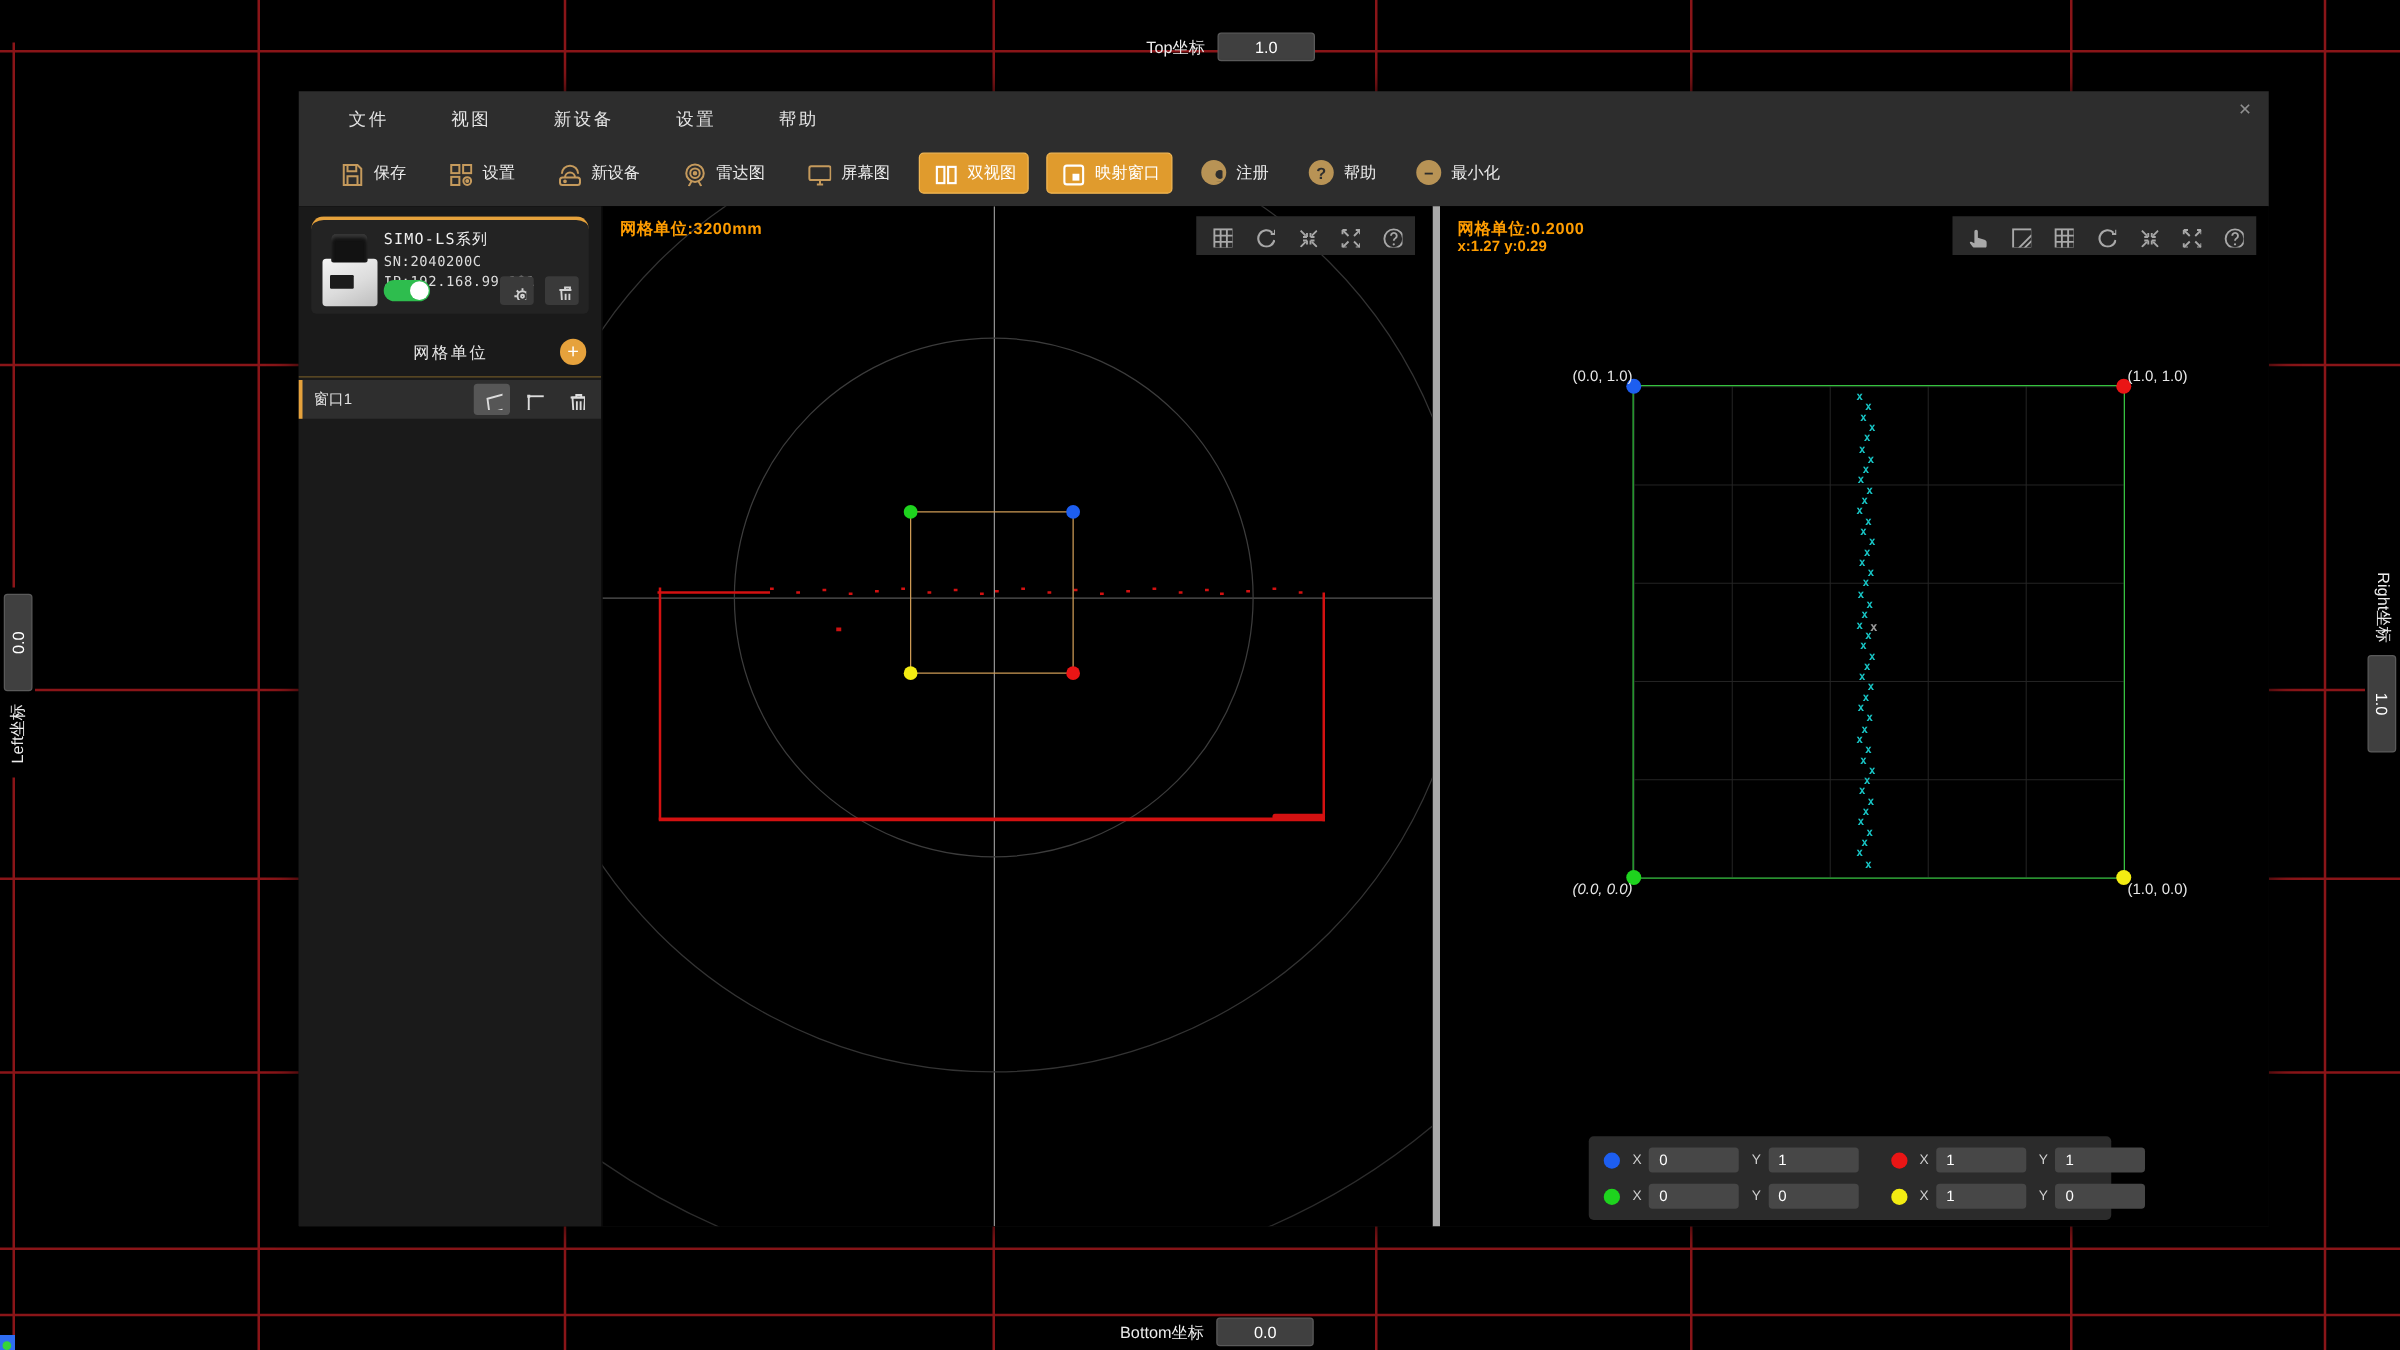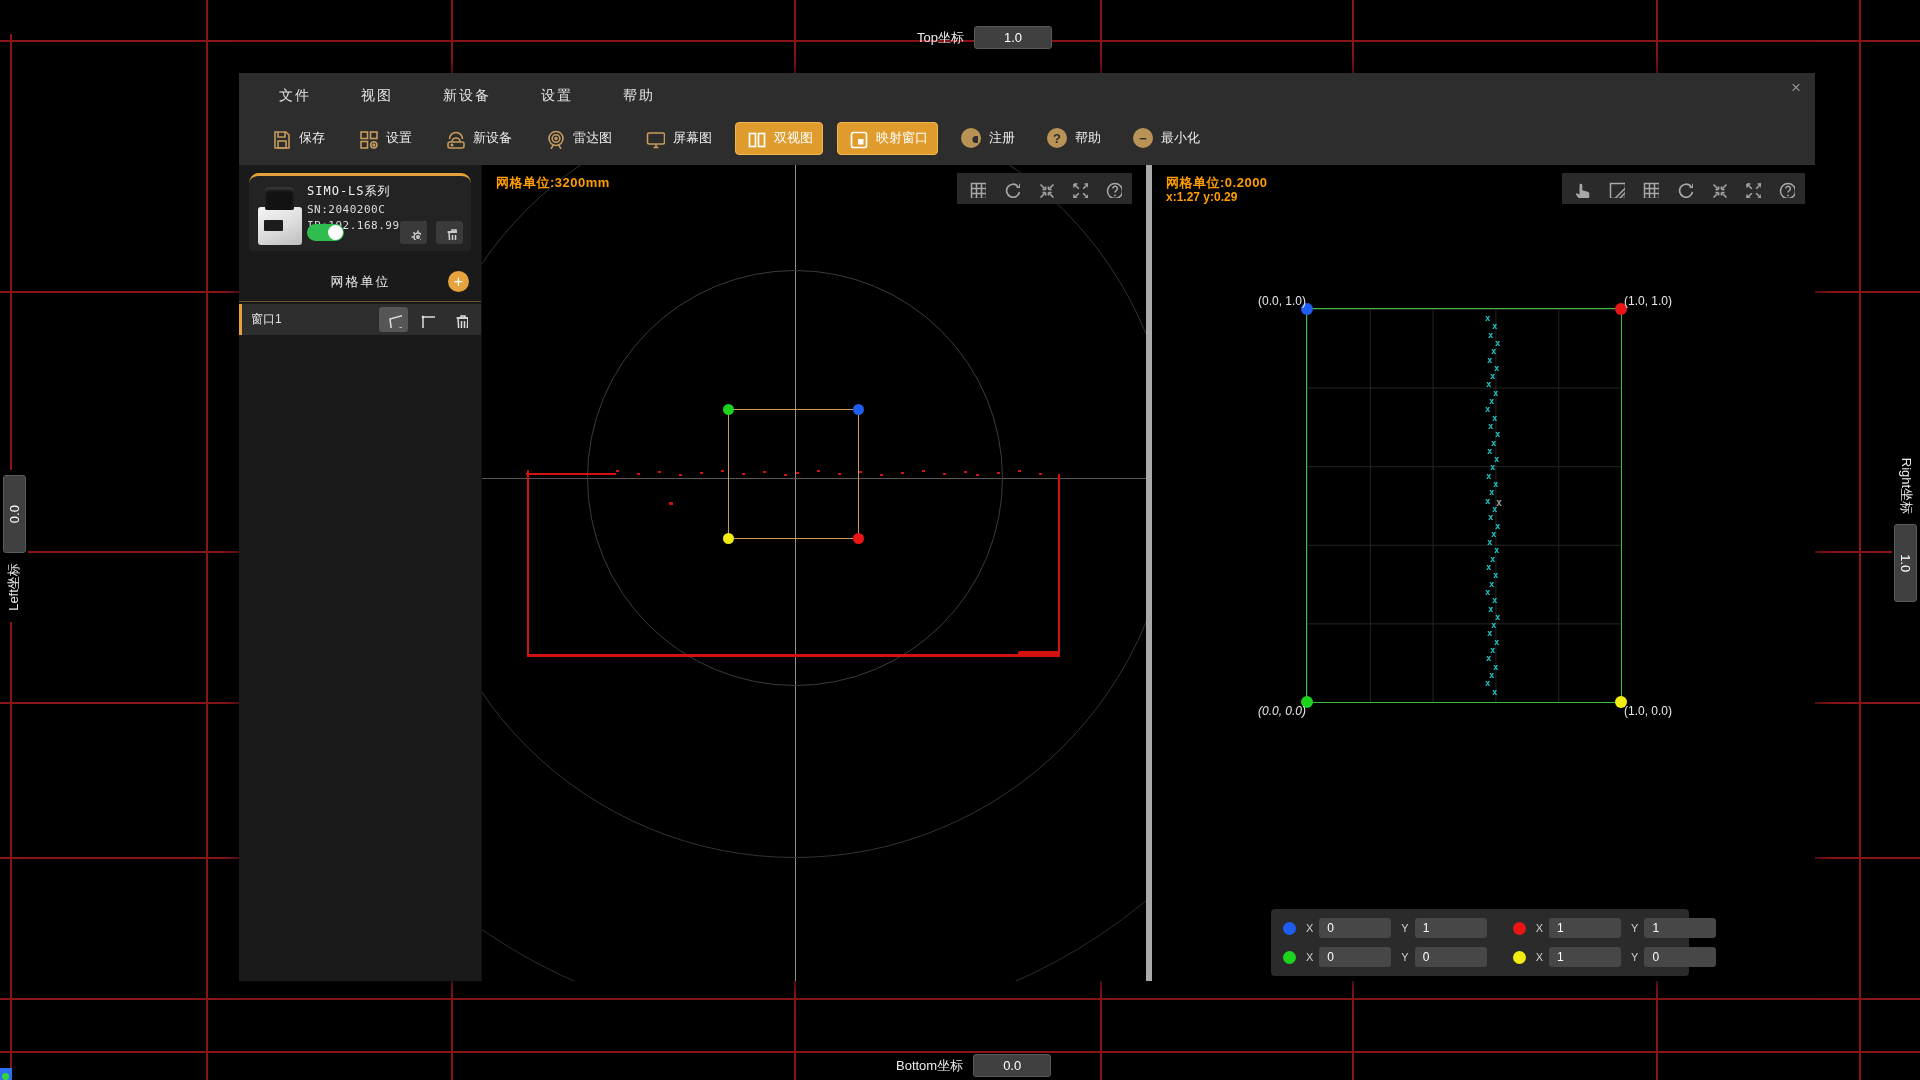--- a/index.html
+++ b/index.html
@@ -103,21 +103,21 @@
   .qdot.bl { left:-6px; bottom:-6px; } .qdot.br { right:-6px; bottom:-6px; }
   .red-left  { position:absolute; left:45px;  top:305px; width:2px;  height:186px; background:#d41111; }
   .red-right { position:absolute; left:576px; top:309px; width:2px;  height:183px; background:#d41111; }
   .red-bottom{ position:absolute; left:45px;  top:489px; width:533px; height:3px;  background:#d41111; }
   .red-blob  { position:absolute; left:536px; top:486px; width:42px; height:5px; border-radius:2px; background:#d41111; }
   .red-solid { position:absolute; left:44px;  top:308px; width:90px; height:2px; background:#d41111; }
   .red-spot  { position:absolute; left:187px; top:337px; width:4px; height:3px; background:#c11; }
   .rdot { position:absolute; width:3px; height:2px; background:#d41111; }
 
   
-  .usquare { position:absolute; left:154px; top:143px; width:316px; height:395px; border:1px solid #35c13f;
+  .usquare { position:absolute; left:154px; top:143px; width:394px; height:395px; border:1px solid #35c13f;
              background-image:linear-gradient(#242424 1px, transparent 1px), linear-gradient(90deg,#242424 1px, transparent 1px);
              background-size:20% 20%; }
   .mdot { position:absolute; width:12px; height:12px; border-radius:50%; }
   .mdot.tl { left:-6px; top:-6px; } .mdot.tr { right:-6px; top:-6px; }
   .mdot.bl { left:-6px; bottom:-6px; } .mdot.br { right:-6px; bottom:-6px; }
   .clabel { position:absolute; color:#e8e8e8; font-size:12px; white-space:nowrap; }
   .clabel.tl { right:calc(100% + 1px); top:-15px; }
   .clabel.tr { left:calc(100% + 3px); top:-15px; }
   .clabel.bl { right:calc(100% + 1px); top:calc(100% + 2px);font-style:italic; }
   .clabel.br { left:calc(100% + 3px); top:calc(100% + 2px); }

